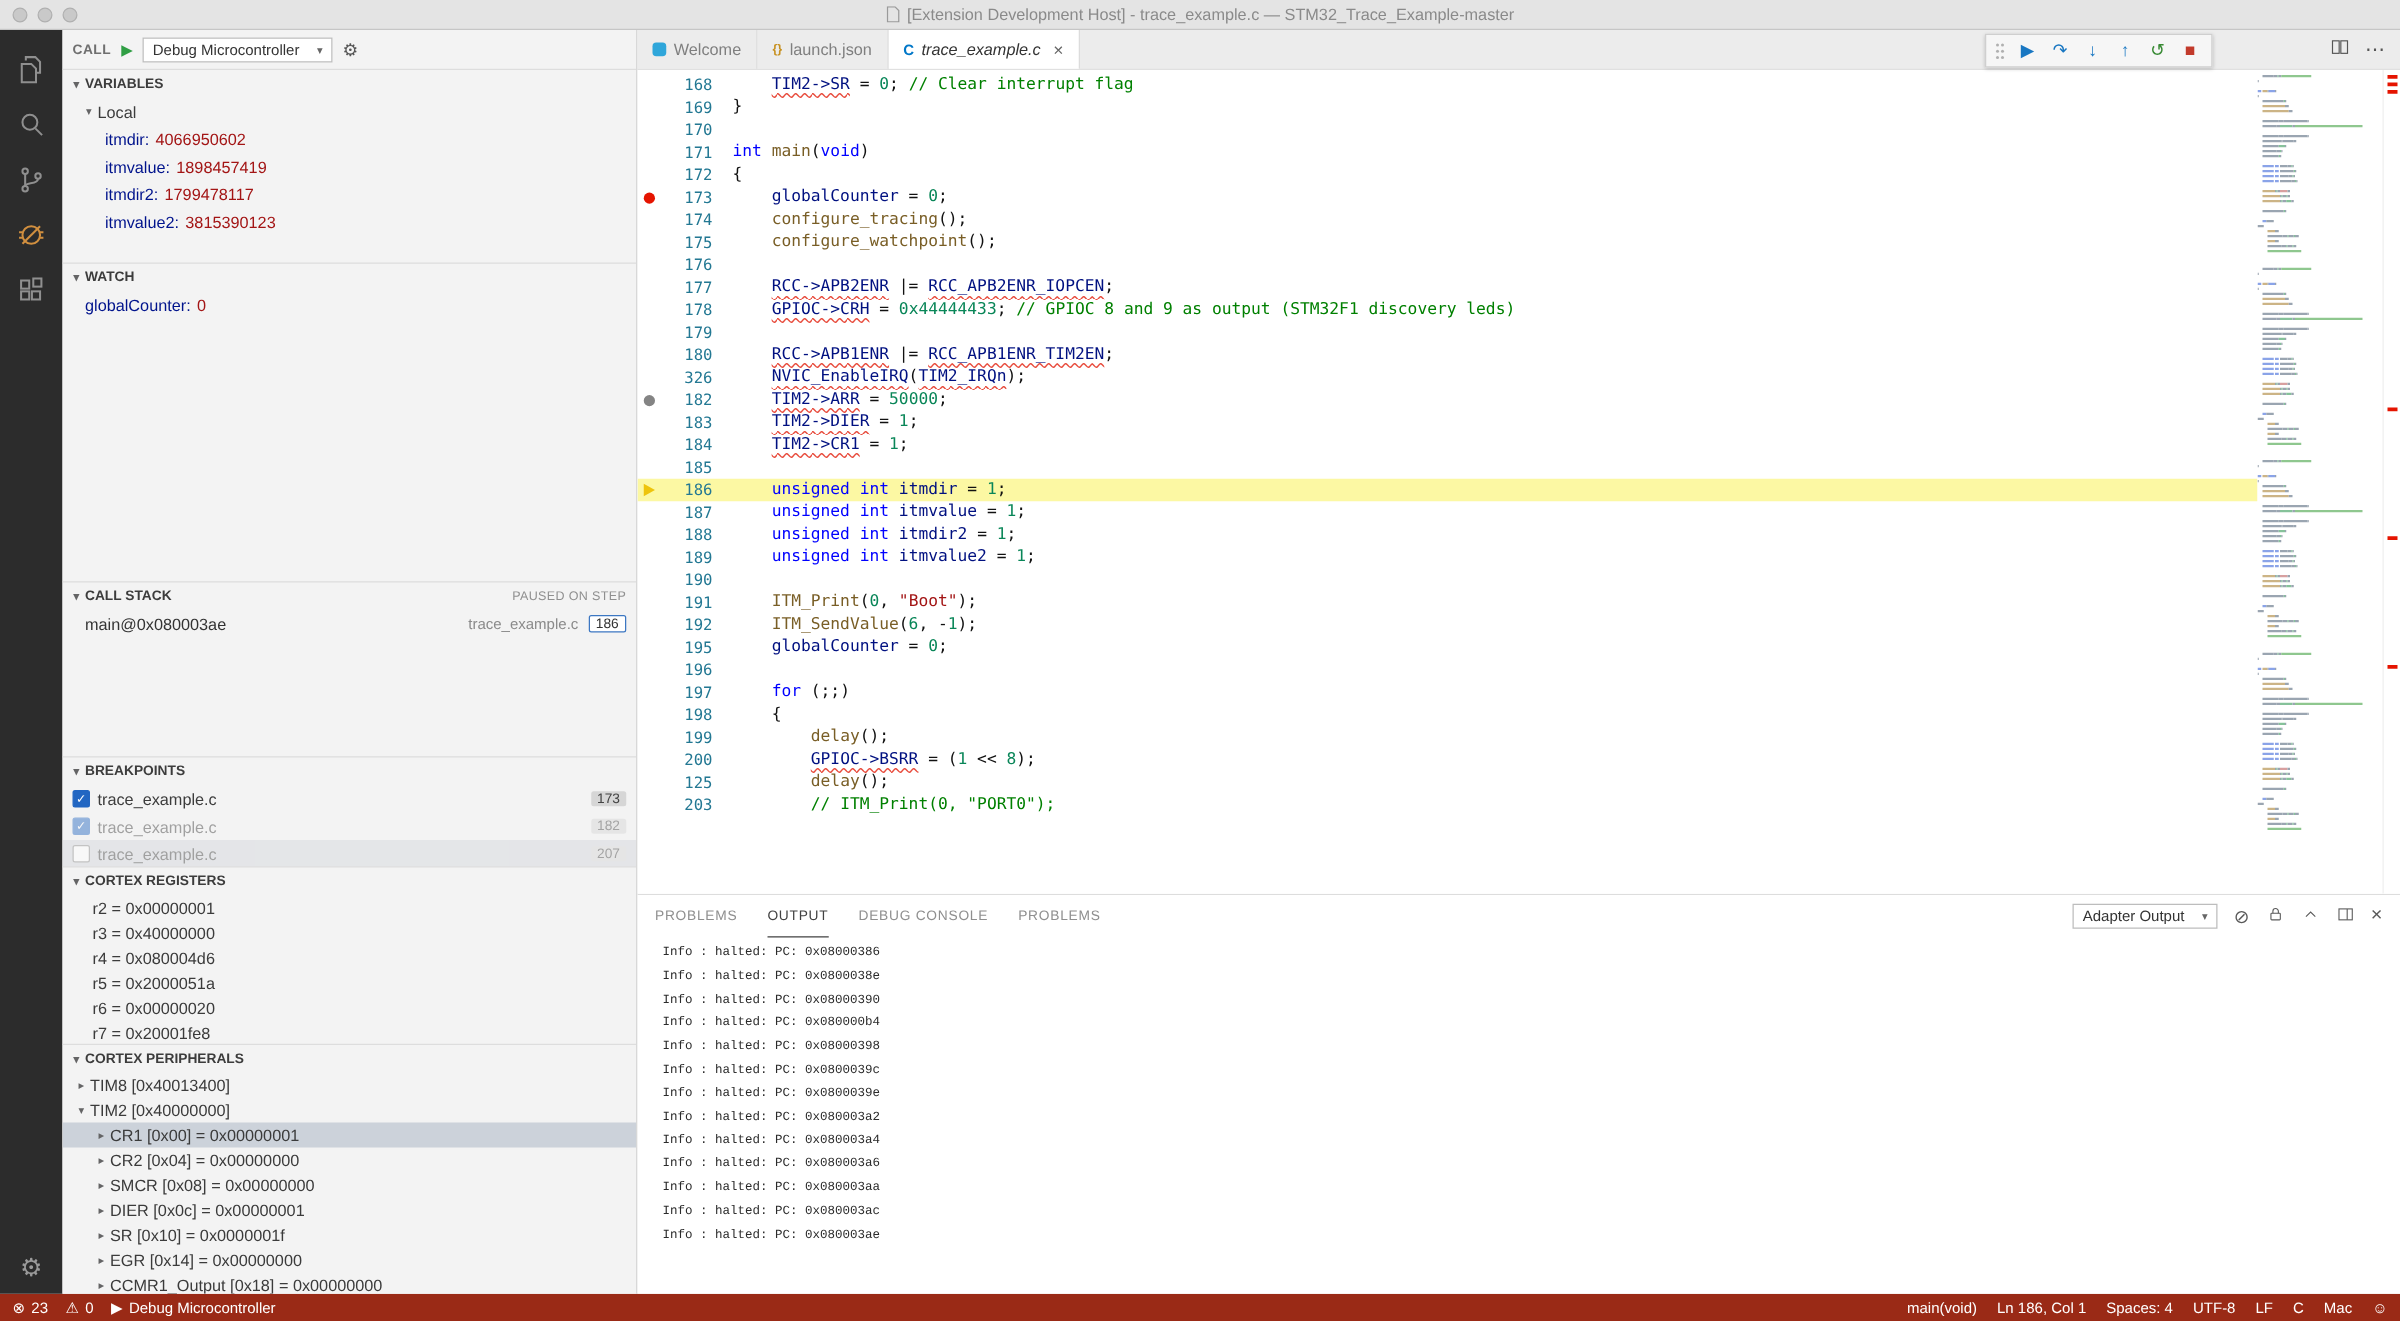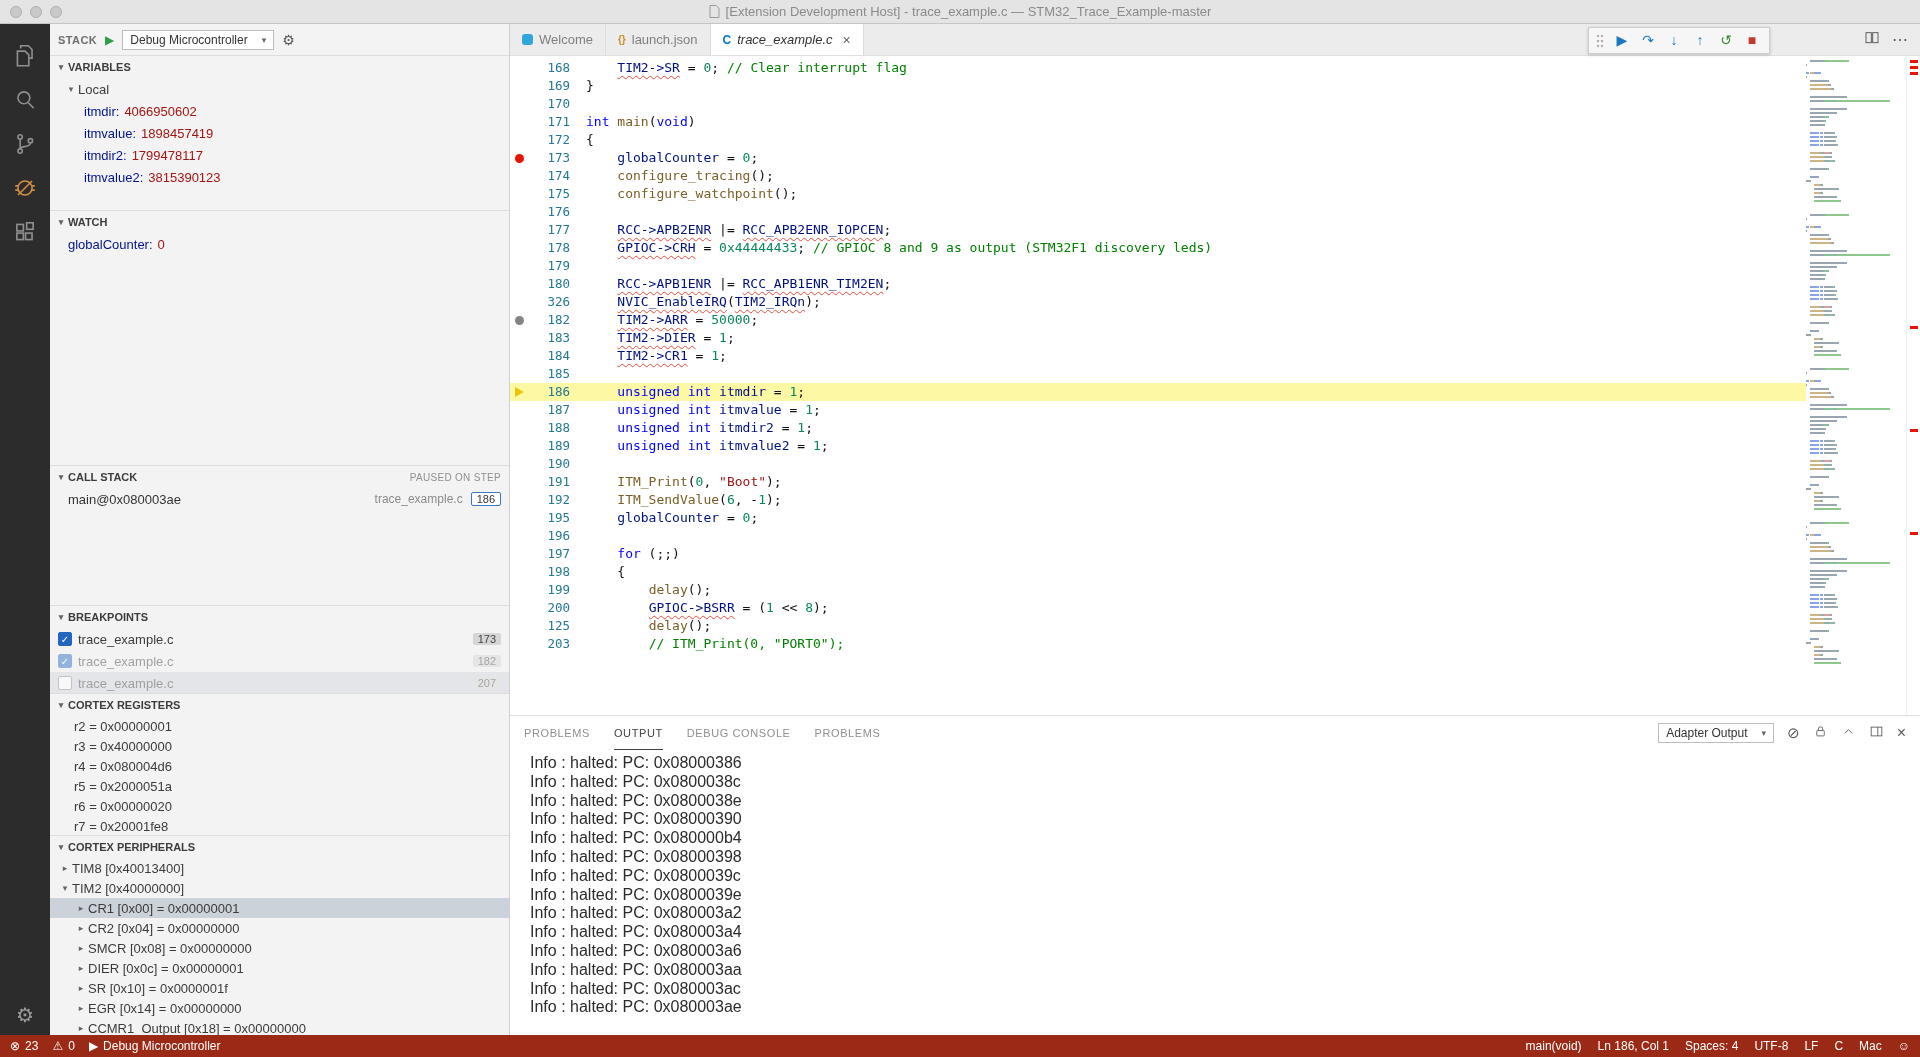--- a/index.html
+++ b/index.html
@@ -122,21 +122,21 @@
   
   #panel { height:320px; flex:none; border-top:1px solid #ddd; display:flex; flex-direction:column; background:#fff; }
   #panel-header { height:34px; flex:none; display:flex; align-items:center; padding:0 14px; gap:24px; }
   .ptab { font-size:11px; letter-spacing:.6px; color:#8f8f8f; height:100%; display:flex;
     align-items:center; border-bottom:1px solid transparent; }
   .ptab.active { color:#424242; border-bottom-color:#424242; }
   .panel-actions { margin-left:auto; display:flex; align-items:center; gap:13px; color:#5a5a5a; }
   .panel-actions svg { stroke:currentColor; fill:none; stroke-width:1.4; }
   .pa-glyph { font-size:15px; }
   #output { flex:1; overflow:hidden; padding:4px 0 0 20px;
-    font-family:Liberation Sans, sans-serif; font-size:16px; line-height:18.8px; color:#2b2b2b; }
+    font-family:Liberation Mono, monospace; font-size:10px; line-height:18.8px; color:#2b2b2b; }
 
   
   #statusbar { height:22px; color:#fff; display:flex; align-items:center; font-size:12px; padding:0 10px; }
   #status-left { display:flex; align-items:center; gap:14px; }
   #status-right { margin-left:auto; display:flex; align-items:center; gap:16px; }
   .st-item { display:flex; align-items:center; gap:5px; white-space:nowrap; }
   .st-icon { font-size:12px; }
 </style>
 </head>
 <body>
@@ -193,21 +193,21 @@
           <rect x="12.5" y="13" width="6" height="6"></rect>
           <rect x="13.5" y="3.5" width="6" height="6"></rect>
         </svg>
     </div>
     <div class="ab-spacer"></div>
     <div class="ab-gear">⚙</div>
   </div>
 
   <div id="sidebar">
     <div id="sidebar-header">
-      <span class="sh-title">STACK</span>
+      <span class="sh-title">CALL</span>
       <span class="play-btn">▶</span>
       <span class="config-select">
         <span>Debug Microcontroller</span>
         <span class="dd-arrow">▾</span>
       </span>
       <span class="sh-gear">⚙</span>
     </div>
 
     <div class="pane" style="height:155px">
       <div class="pane-header">
@@ -636,21 +636,20 @@
             <svg width="15" height="15" viewBox="0 0 24 24">
                 <rect x="3.5" y="5" width="17" height="14"></rect>
                 <path d="M14 5v14"></path>
               </svg>
           </span>
           <span style="font-size:16px">×</span>
         </div>
       </div>
       <div id="output">
           <div class="oline">Info : halted: PC: 0x08000386</div>
-          <div class="oline">Info : halted: PC: 0x0800038c</div>
           <div class="oline">Info : halted: PC: 0x0800038e</div>
           <div class="oline">Info : halted: PC: 0x08000390</div>
           <div class="oline">Info : halted: PC: 0x080000b4</div>
           <div class="oline">Info : halted: PC: 0x08000398</div>
           <div class="oline">Info : halted: PC: 0x0800039c</div>
           <div class="oline">Info : halted: PC: 0x0800039e</div>
           <div class="oline">Info : halted: PC: 0x080003a2</div>
           <div class="oline">Info : halted: PC: 0x080003a4</div>
           <div class="oline">Info : halted: PC: 0x080003a6</div>
           <div class="oline">Info : halted: PC: 0x080003aa</div>

